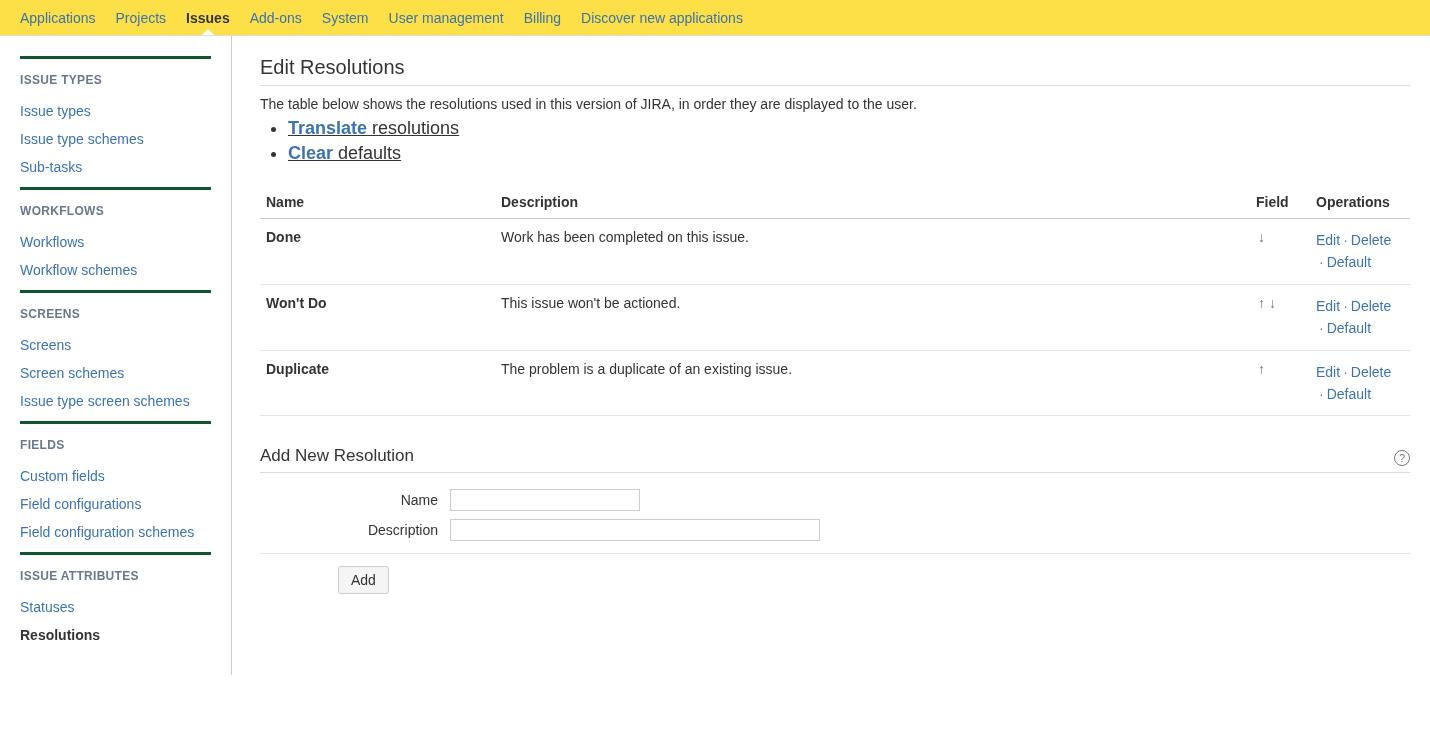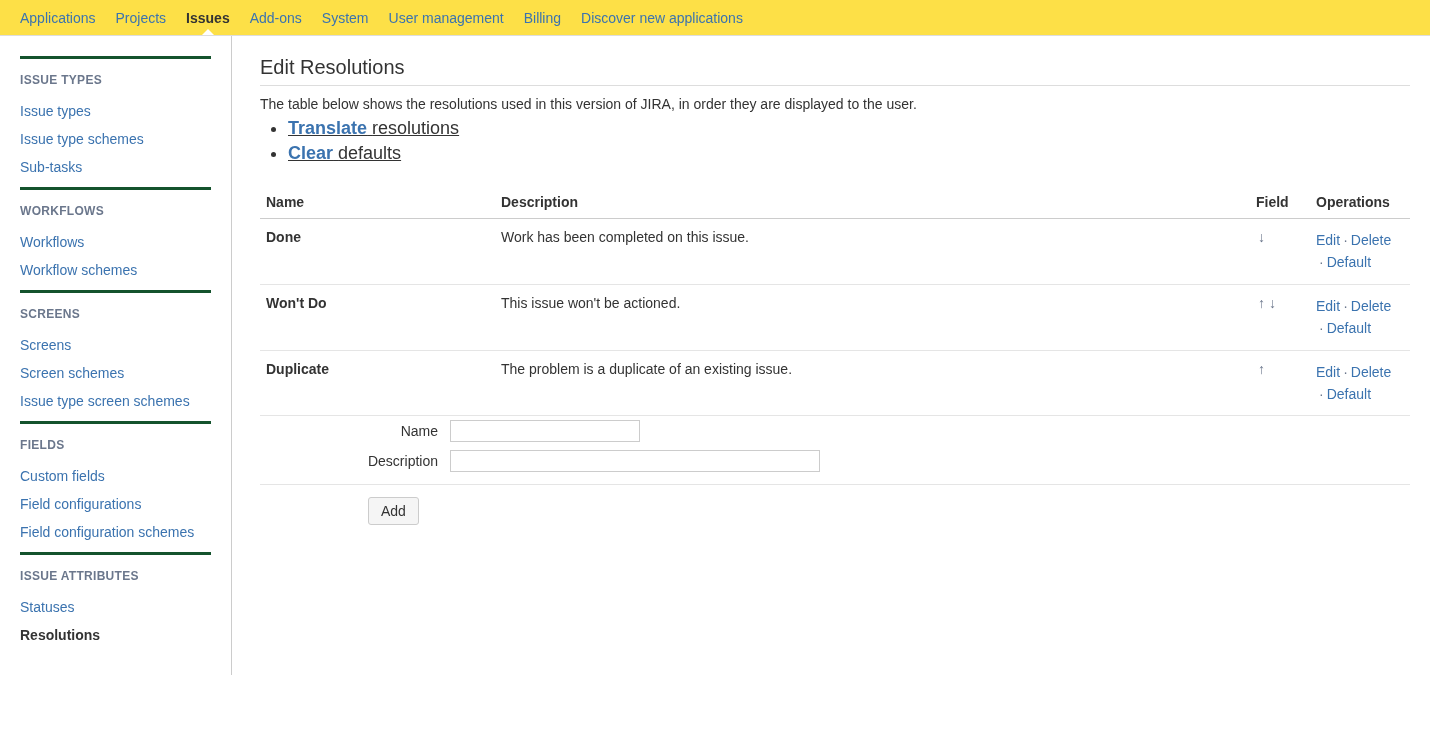--- a/index.html
+++ b/index.html
@@ -188,21 +188,21 @@
     padding: 2px 4px;
     font-size: 13px;
   }
   .form-input.name-input { width: 190px; }
   .form-input.desc-input { width: 370px; }
   .form-divider {
     border-top: 1px solid #e5e5e5;
     margin: 8px 0 12px 0;
   }
   .add-button {
-    margin-left: 108px;
+    margin-left: 78px;
     padding: 5px 12px;
     font-size: 14px;
     color: #333;
     background: #f5f5f5;
     border: 1px solid #ccc;
     border-radius: 3px;
     cursor: pointer;
   }
   .ops-line { line-height: 1.6; margin-left: 8px; }
 </style>
@@ -290,20 +290,24 @@
           </tr>
           <tr>
             <td class="name-cell">Duplicate</td>
             <td>The problem is a duplicate of an existing issue.</td>
             <td class="col-order"><span class="arrow">↑</span></td>
             <td class="col-ops ops-line"><a class="op-link">Edit</a><span class="op-sep">·</span><a class="op-link">Delete</a><br><span class="op-sep">·</span><a class="op-link">Default</a></td>
           </tr>
         </tbody>
     </table>
 
+    <div class="section-header">
+      <span class="section-title">Add New Resolution</span>
+      <span class="help-icon">?</span>
+    </div>
 
     <div class="form-row">
       <label class="form-label">Name</label>
       <input class="form-input name-input" type="text" style="">
     </div>
     <div class="form-row">
       <label class="form-label">Description</label>
       <input class="form-input desc-input" type="text" style="">
     </div>
     <div class="form-divider"></div>

